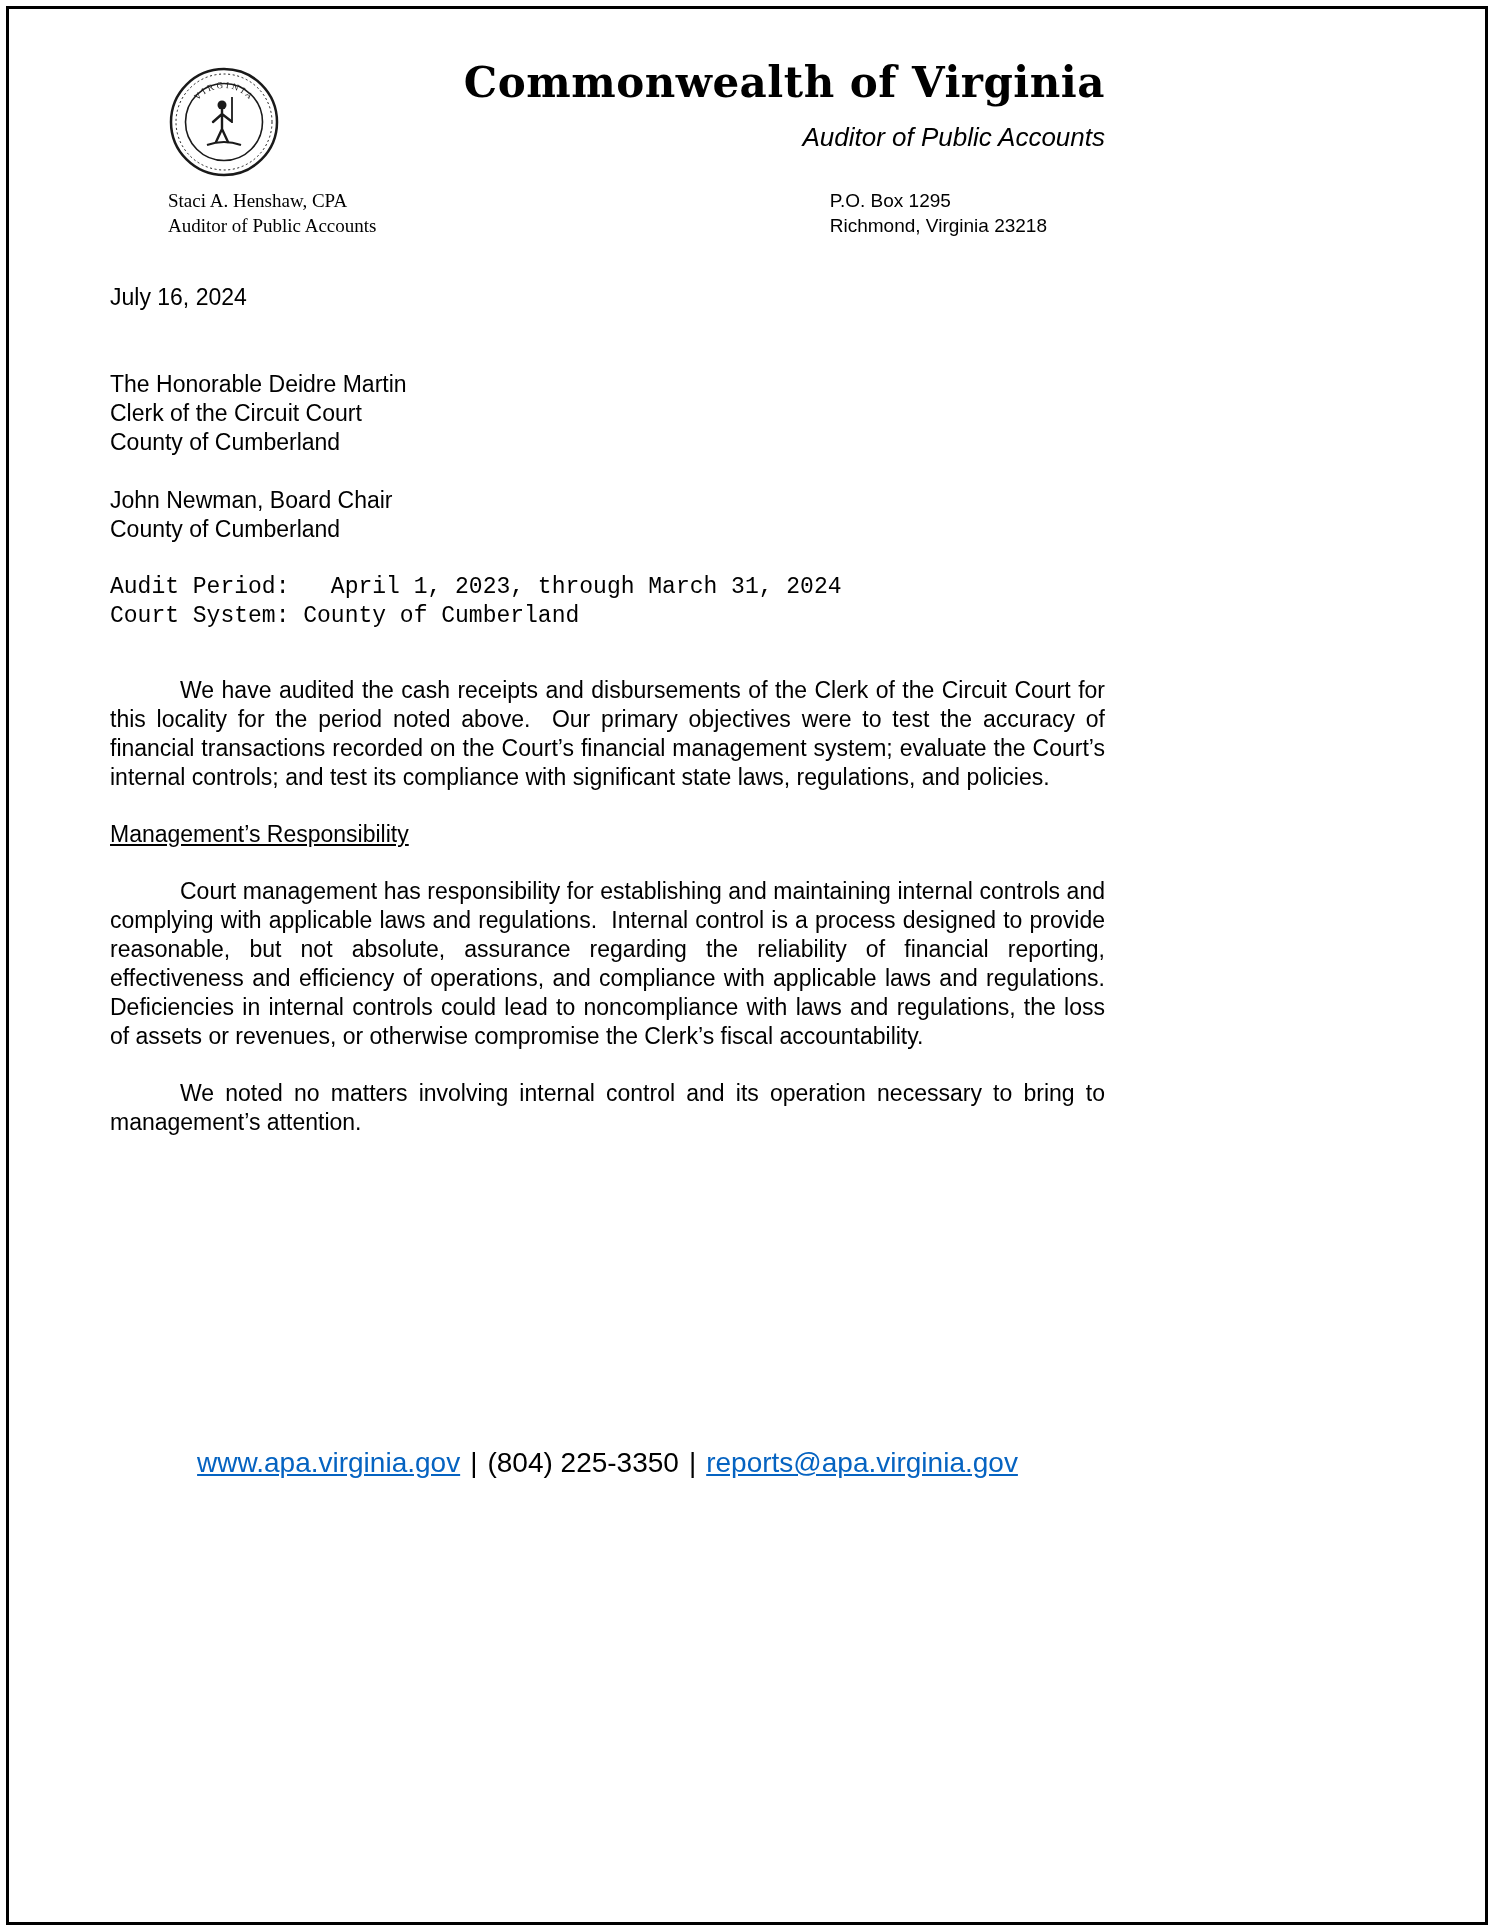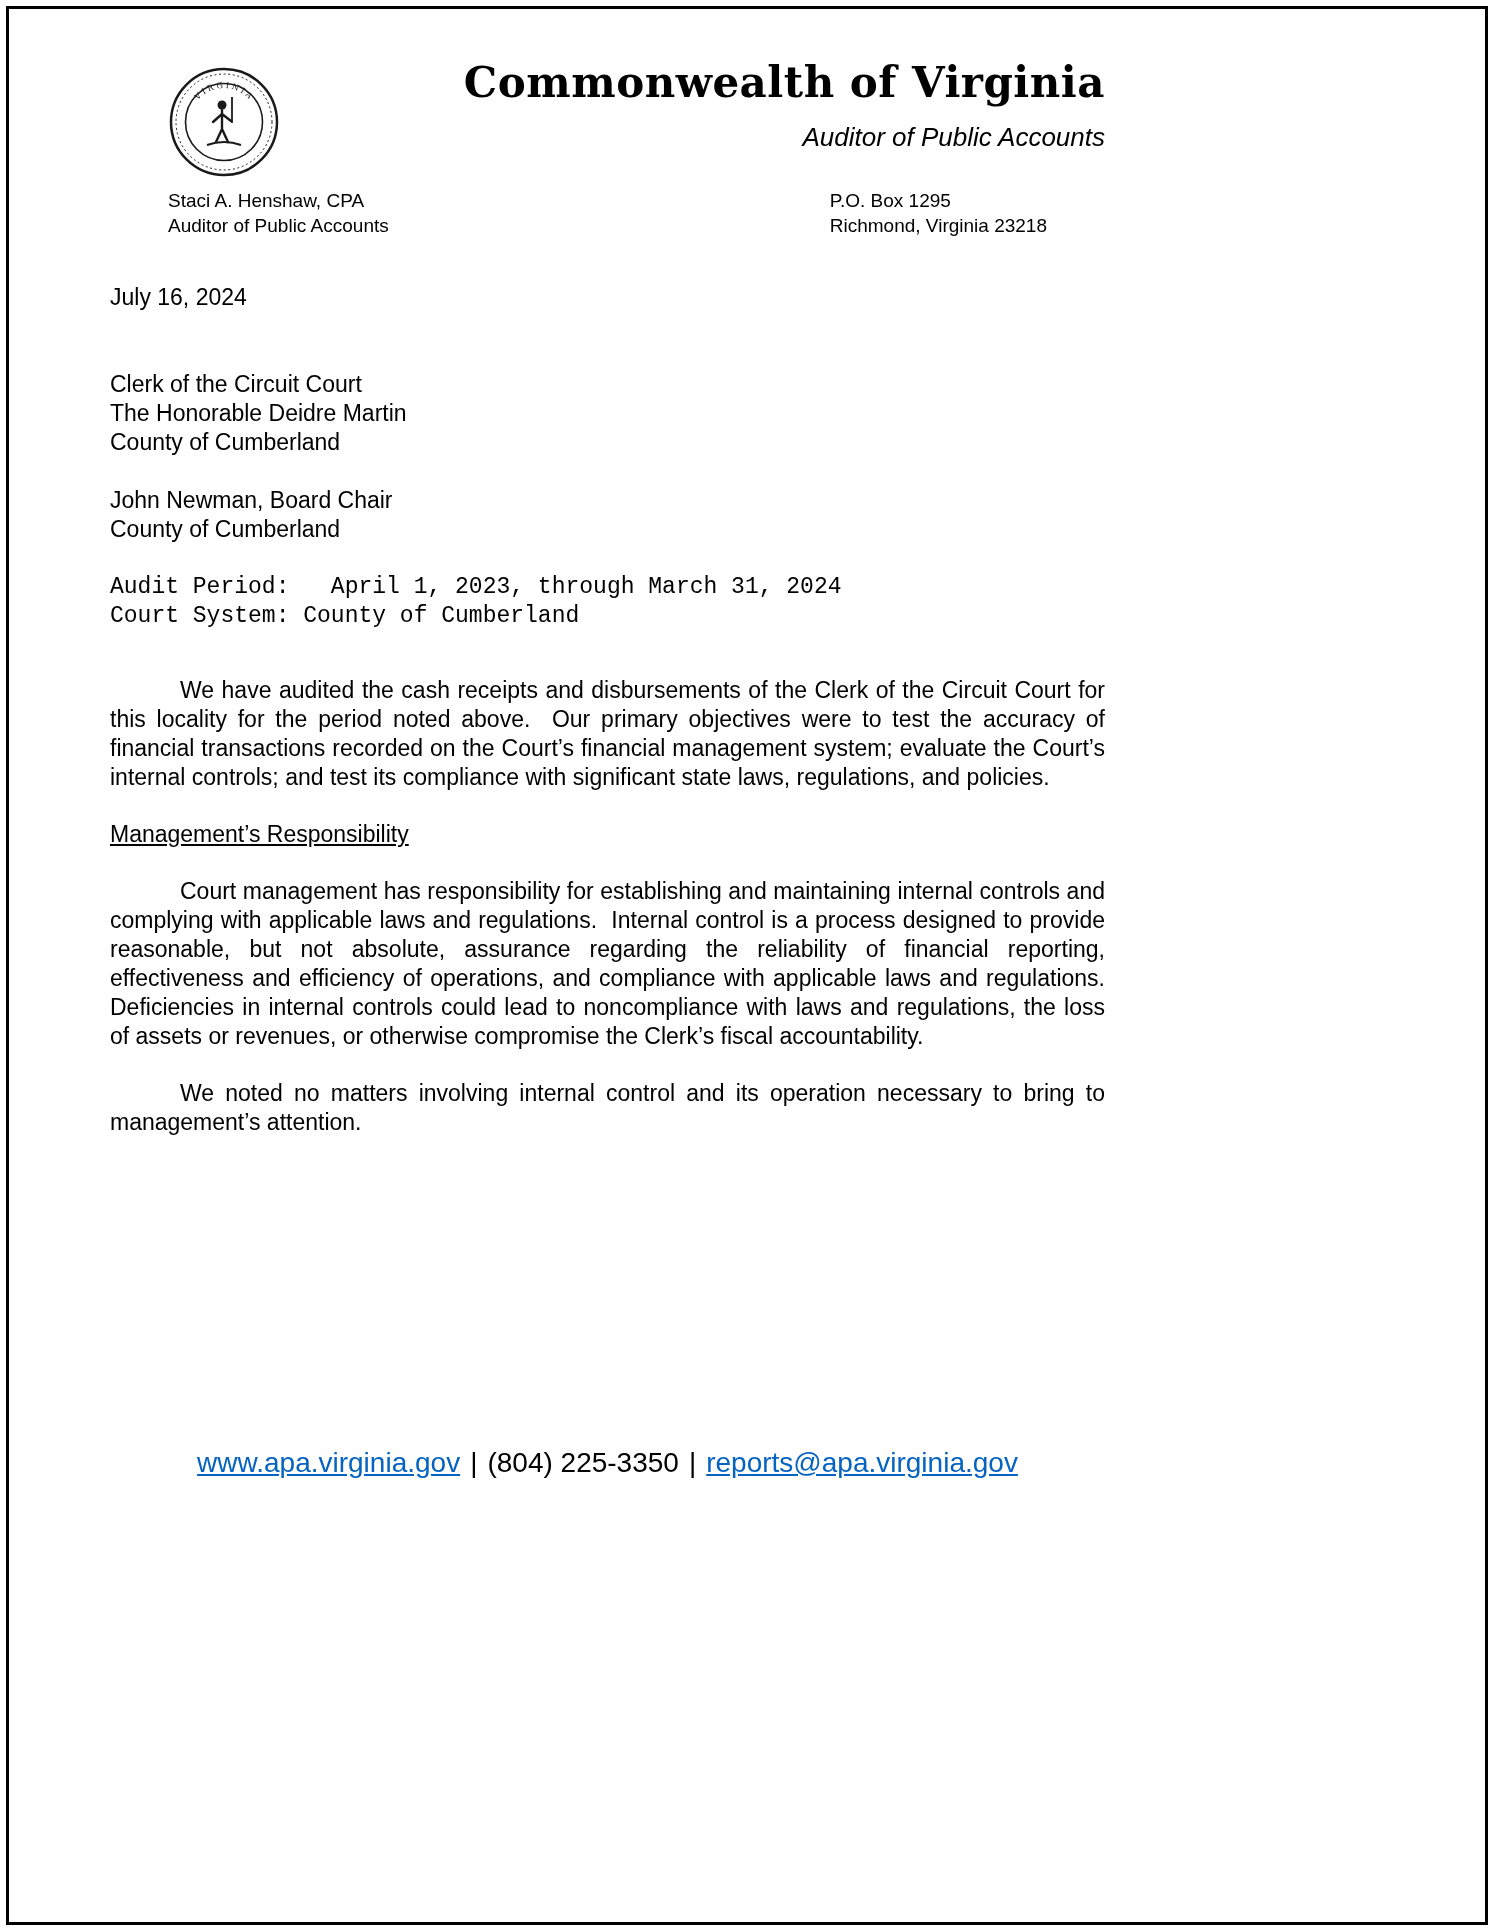--- a/index.html
+++ b/index.html
@@ -41,21 +41,21 @@
     line-height: 1.1;
     letter-spacing: 0.5px;
   }
   .lh-subtitle {
     font-style: italic;
     font-size: 26px;
     margin-top: 16px;
   }
   .lh-left {
     position: absolute; left: 58px; top: 188px;
-    font-size: 19px; line-height: 25px;
+    font-size: 19px; line-height: 25px; font-family: Liberation Serif, serif;
   }
   .lh-right {
     position: absolute; right: 58px; top: 188px;
     font-size: 19px; line-height: 25px; text-align: left;
   }
 
   
   .date { margin-top: 45px; text-align: left; font-size: 23px; line-height: 29px; }
   .addr { font-size: 23px; line-height: 29px; }
   .addr1 { margin-top: 58px; }
@@ -136,22 +136,22 @@
 
       <div class="lh-right">
         <div>P.O. Box 1295</div>
         <div>Richmond, Virginia 23218</div>
       </div>
     </header>
 
     <div class="date">July 16, 2024</div>
 
     <div class="addr addr1">
+      <div>The Honorable Deidre Martin</div>
       <div>Clerk of the Circuit Court</div>
-      <div>The Honorable Deidre Martin</div>
       <div>County of Cumberland</div>
     </div>
 
     <div class="addr addr2">
       <div>John Newman, Board Chair</div>
       <div>County of Cumberland</div>
     </div>
 
     <div class="addr audit">
       <div class="pre">Audit Period:   April 1, 2023, through March 31, 2024</div>

